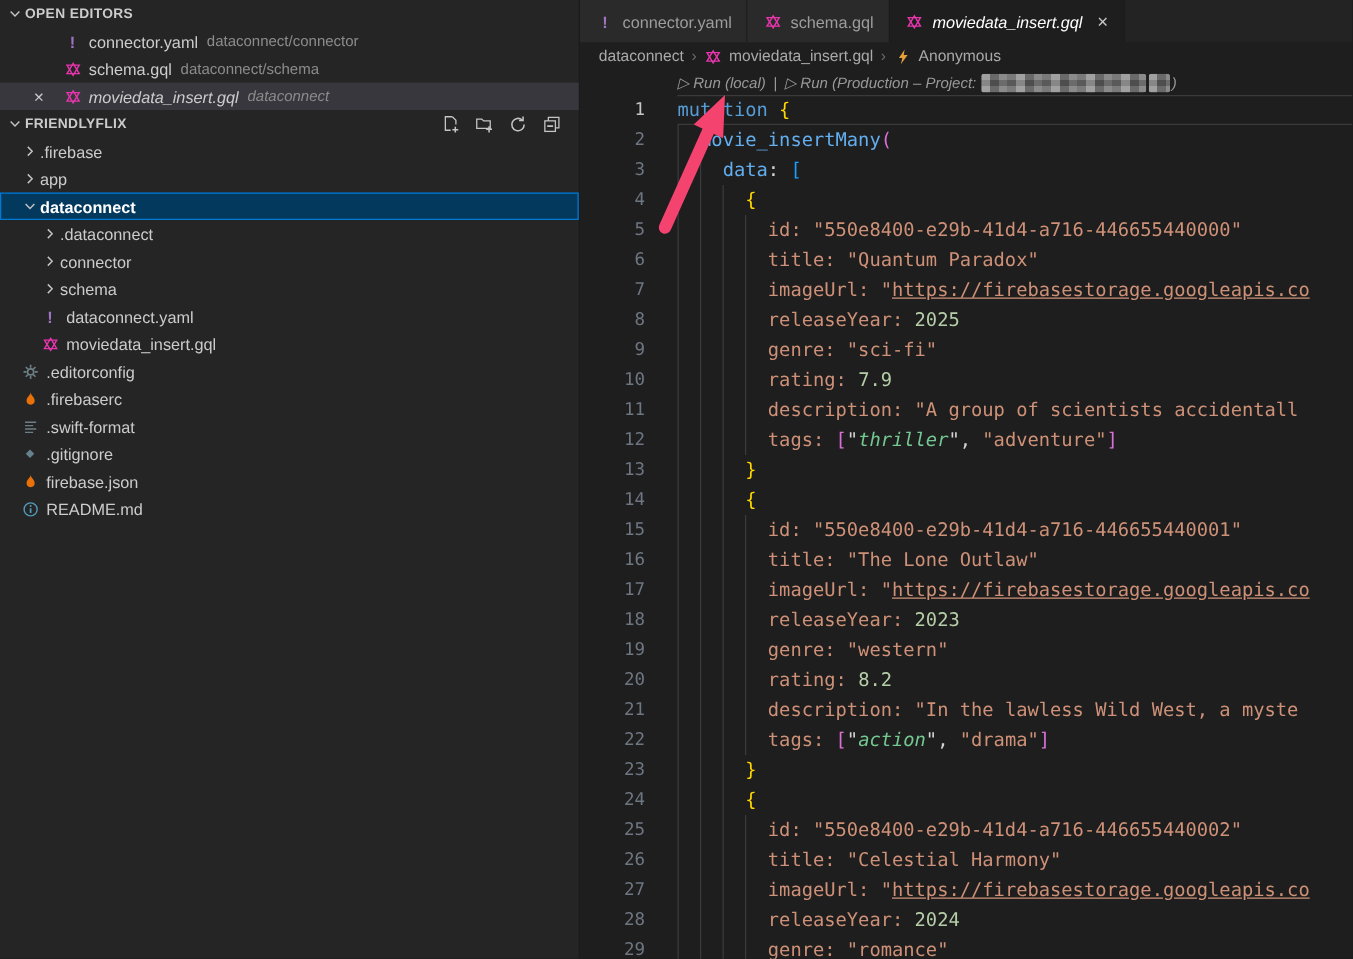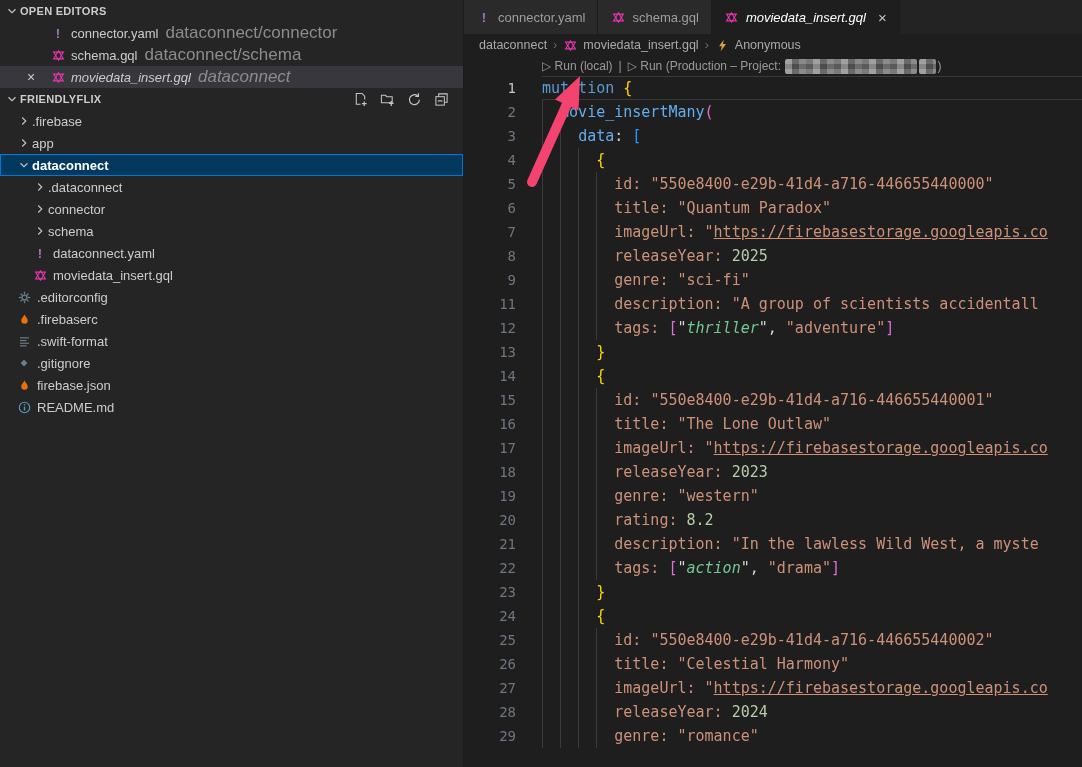--- a/index.html
+++ b/index.html
@@ -17,21 +17,21 @@
   .section-header { height:22px; display:flex; align-items:center; font-weight:bold;
                     font-size:11px; color:#CCCCCC; letter-spacing:.3px; padding-left:4px; }
   .section-header .icon { width:16px; height:16px; display:inline-flex; align-items:center; justify-content:center; }
   .section-actions { margin-left:auto; margin-right:14px; display:flex; gap:11px; }
   .section-actions .icon { width:16px; height:16px; cursor:pointer; }
   .row { height:22px; display:flex; align-items:center; white-space:nowrap; position:relative; }
   .row .icon { width:16px; height:16px; flex:none; display:inline-flex; align-items:center;
                justify-content:center; margin-right:5px; font-size:12px; }
   .row .chev { width:16px; height:16px; flex:none; display:inline-flex; align-items:center; justify-content:center; }
   .row .lbl { color:#CCCCCC; }
-  .row .desc { color:#8C8C8C; font-size:17px; margin-left:7px; }
+  .row .desc { color:#8C8C8C; font-size:12px; margin-left:7px; }
   .row.active-editor { background:#37373D; }
   .row.active-editor .lbl, .row.active-editor .desc { font-style:italic; }
   .row.selected { background:#04395E; outline:1px solid #0078D4; outline-offset:-1px; }
   .row.selected .lbl { color:#FFFFFF; font-weight:bold; }
   .row .close-x { position:absolute; left:27px; color:#CCCCCC; font-size:14px; cursor:pointer; }
   .oe-row { padding-left:50px; }
   .lvl1 { padding-left:16px; }
   .lvl2 { padding-left:32px; }
   .folder-lbl { font-weight:normal; }
 
@@ -45,21 +45,21 @@
   .tab.active .tab-label { font-style:italic; }
   .tab .tab-close { margin-left:6px; font-size:15px; color:#C5C5C5; cursor:pointer; line-height:1; }
   .breadcrumbs { height:22px; display:flex; align-items:center; padding-left:15px; font-size:12.5px;
                  color:#A9A9A9; gap:6px; flex:none; background:#1E1E1E; }
   .breadcrumbs .icon { width:15px; height:15px; display:inline-flex; align-items:center; justify-content:center; }
   .bc-item { display:flex; align-items:center; gap:5px; cursor:pointer; }
   .bc-sep { color:#6A6A6A; }
 
   .code-area { position:relative; flex:1; font-family:"DejaVu Sans Mono", monospace; font-size:15px; }
   .codelens { height:20px; line-height:20px; padding-left:78px; font-size:12px; color:#999999;
-              font-family:"Liberation Sans", sans-serif; display:flex; align-items:center; }
+              font-family:"Liberation Sans", sans-serif; display:flex; align-items:center;font-style:italic; }
   .codelens a { color:#999999; text-decoration:none; cursor:pointer; display:inline-flex; align-items:center; }
   .codelens .sep { margin:0 6px; }
   .pixel { display:inline-block; height:15px; border-radius:2px; margin:0 1px;
            background-color:#6F6F6F;
            background-image:
              repeating-linear-gradient(90deg, rgba(255,255,255,.25) 0 7px, rgba(0,0,0,.18) 7px 14px, rgba(255,255,255,.08) 14px 21px, rgba(0,0,0,.05) 21px 28px),
              repeating-linear-gradient(0deg, rgba(255,255,255,.12) 0 5px, rgba(0,0,0,.15) 5px 10px); }
   .pixel.big { width:132px; }
   .pixel.small { width:17px; }
 
@@ -388,20 +388,21 @@
         <div id="code-lines">
             <div class="line"><span class="ln cur">1</span><span class="ct"><span class="s-kw">mutation</span><span class="s-t"> </span><span class="s-b1">{</span></span></div>
             <div class="line"><span class="ln">2</span><span class="ct"><span class="guide" style="left: 26px;"></span><span class="s-t">  </span><span class="s-fn">movie_insertMany</span><span class="s-b2">(</span></span></div>
             <div class="line"><span class="ln">3</span><span class="ct"><span class="guide" style="left: 26px;"></span><span class="guide" style="left: 44px;"></span><span class="s-t">    </span><span class="s-fn">data</span><span class="s-pun">:</span><span class="s-t"> </span><span class="s-b3">[</span></span></div>
             <div class="line"><span class="ln">4</span><span class="ct"><span class="guide" style="left: 26px;"></span><span class="guide" style="left: 44px;"></span><span class="guide" style="left: 62px;"></span><span class="s-t">      </span><span class="s-b1">{</span></span></div>
             <div class="line"><span class="ln">5</span><span class="ct"><span class="guide" style="left: 26px;"></span><span class="guide" style="left: 44px;"></span><span class="guide" style="left: 62px;"></span><span class="guide" style="left: 80px;"></span><span class="s-t">        </span><span class="s-key">id:</span><span class="s-t"> </span><span class="s-str">"550e8400-e29b-41d4-a716-446655440000"</span></span></div>
             <div class="line"><span class="ln">6</span><span class="ct"><span class="guide" style="left: 26px;"></span><span class="guide" style="left: 44px;"></span><span class="guide" style="left: 62px;"></span><span class="guide" style="left: 80px;"></span><span class="s-t">        </span><span class="s-key">title:</span><span class="s-t"> </span><span class="s-str">"Quantum Paradox"</span></span></div>
             <div class="line"><span class="ln">7</span><span class="ct"><span class="guide" style="left: 26px;"></span><span class="guide" style="left: 44px;"></span><span class="guide" style="left: 62px;"></span><span class="guide" style="left: 80px;"></span><span class="s-t">        </span><span class="s-key">imageUrl:</span><span class="s-t"> </span><span class="s-str">"</span><span class="s-url">https://firebasestorage.googleapis.co</span></span></div>
             <div class="line"><span class="ln">8</span><span class="ct"><span class="guide" style="left: 26px;"></span><span class="guide" style="left: 44px;"></span><span class="guide" style="left: 62px;"></span><span class="guide" style="left: 80px;"></span><span class="s-t">        </span><span class="s-key">releaseYear:</span><span class="s-t"> </span><span class="s-num">2025</span></span></div>
             <div class="line"><span class="ln">9</span><span class="ct"><span class="guide" style="left: 26px;"></span><span class="guide" style="left: 44px;"></span><span class="guide" style="left: 62px;"></span><span class="guide" style="left: 80px;"></span><span class="s-t">        </span><span class="s-key">genre:</span><span class="s-t"> </span><span class="s-str">"sci-fi"</span></span></div>
+            <div class="line"><span class="ln">10</span><span class="ct"><span class="guide" style="left: 26px;"></span><span class="guide" style="left: 44px;"></span><span class="guide" style="left: 62px;"></span><span class="guide" style="left: 80px;"></span><span class="s-t">        </span><span class="s-key">rating:</span><span class="s-t"> </span><span class="s-num">7.9</span></span></div>
             <div class="line"><span class="ln">11</span><span class="ct"><span class="guide" style="left: 26px;"></span><span class="guide" style="left: 44px;"></span><span class="guide" style="left: 62px;"></span><span class="guide" style="left: 80px;"></span><span class="s-t">        </span><span class="s-key">description:</span><span class="s-t"> </span><span class="s-str">"A group of scientists accidentall</span></span></div>
             <div class="line"><span class="ln">12</span><span class="ct"><span class="guide" style="left: 26px;"></span><span class="guide" style="left: 44px;"></span><span class="guide" style="left: 62px;"></span><span class="guide" style="left: 80px;"></span><span class="s-t">        </span><span class="s-key">tags:</span><span class="s-t"> </span><span class="s-b2">[</span><span class="s-pun">"</span><span class="s-enum">thriller</span><span class="s-pun">",</span><span class="s-t"> </span><span class="s-str">"adventure"</span><span class="s-b2">]</span></span></div>
             <div class="line"><span class="ln">13</span><span class="ct"><span class="guide" style="left: 26px;"></span><span class="guide" style="left: 44px;"></span><span class="guide" style="left: 62px;"></span><span class="s-t">      </span><span class="s-b1">}</span></span></div>
             <div class="line"><span class="ln">14</span><span class="ct"><span class="guide" style="left: 26px;"></span><span class="guide" style="left: 44px;"></span><span class="guide" style="left: 62px;"></span><span class="s-t">      </span><span class="s-b1">{</span></span></div>
             <div class="line"><span class="ln">15</span><span class="ct"><span class="guide" style="left: 26px;"></span><span class="guide" style="left: 44px;"></span><span class="guide" style="left: 62px;"></span><span class="guide" style="left: 80px;"></span><span class="s-t">        </span><span class="s-key">id:</span><span class="s-t"> </span><span class="s-str">"550e8400-e29b-41d4-a716-446655440001"</span></span></div>
             <div class="line"><span class="ln">16</span><span class="ct"><span class="guide" style="left: 26px;"></span><span class="guide" style="left: 44px;"></span><span class="guide" style="left: 62px;"></span><span class="guide" style="left: 80px;"></span><span class="s-t">        </span><span class="s-key">title:</span><span class="s-t"> </span><span class="s-str">"The Lone Outlaw"</span></span></div>
             <div class="line"><span class="ln">17</span><span class="ct"><span class="guide" style="left: 26px;"></span><span class="guide" style="left: 44px;"></span><span class="guide" style="left: 62px;"></span><span class="guide" style="left: 80px;"></span><span class="s-t">        </span><span class="s-key">imageUrl:</span><span class="s-t"> </span><span class="s-str">"</span><span class="s-url">https://firebasestorage.googleapis.co</span></span></div>
             <div class="line"><span class="ln">18</span><span class="ct"><span class="guide" style="left: 26px;"></span><span class="guide" style="left: 44px;"></span><span class="guide" style="left: 62px;"></span><span class="guide" style="left: 80px;"></span><span class="s-t">        </span><span class="s-key">releaseYear:</span><span class="s-t"> </span><span class="s-num">2023</span></span></div>
             <div class="line"><span class="ln">19</span><span class="ct"><span class="guide" style="left: 26px;"></span><span class="guide" style="left: 44px;"></span><span class="guide" style="left: 62px;"></span><span class="guide" style="left: 80px;"></span><span class="s-t">        </span><span class="s-key">genre:</span><span class="s-t"> </span><span class="s-str">"western"</span></span></div>
             <div class="line"><span class="ln">20</span><span class="ct"><span class="guide" style="left: 26px;"></span><span class="guide" style="left: 44px;"></span><span class="guide" style="left: 62px;"></span><span class="guide" style="left: 80px;"></span><span class="s-t">        </span><span class="s-key">rating:</span><span class="s-t"> </span><span class="s-num">8.2</span></span></div>

